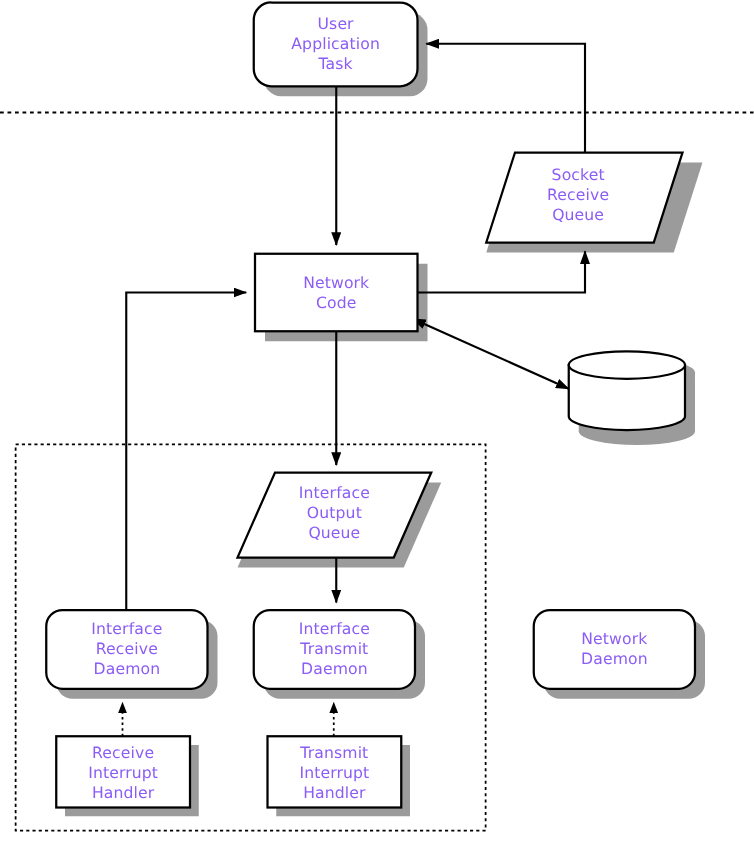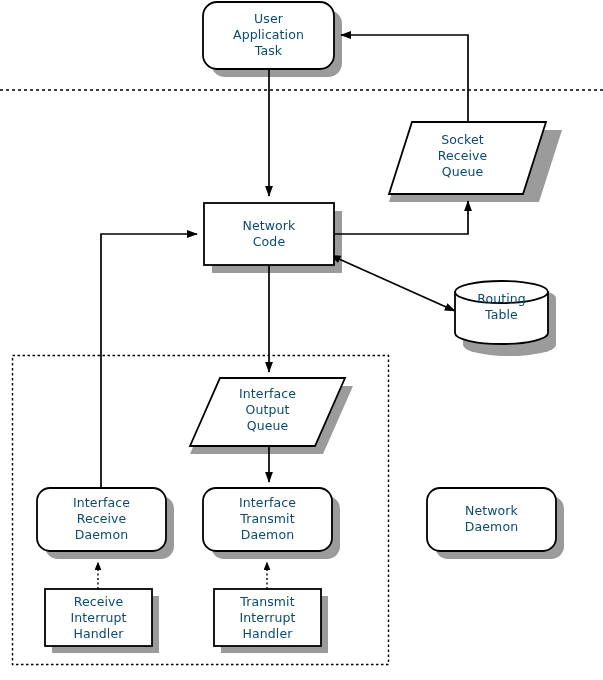--- a/index.html
+++ b/index.html
@@ -25,21 +25,21 @@
     left: 0;
     width: 603px;
     height: 680px;
   }
   .node-label {
     position: absolute;
     text-align: center;
     font-family: "DejaVu Sans", sans-serif;
     font-size: 12.5px;
     line-height: 16px;
-    color: #0c4a6e;
+    color: #8b5cf6;
     white-space: pre;
     pointer-events: none;
     letter-spacing: 0.1px;
   }
 </style>
 </head>
 <body>
 
 <div id="diagram-root">
 
@@ -134,22 +134,20 @@
 Application
 Task</div>
 
   <div class="node-label" style="left:397px; top:132px; width:131px;text-align:center;">Socket
 Receive
 Queue</div>
 
   <div class="node-label" style="left:204px; top:218px; width:130px;">Network
 Code</div>
 
-  <div class="node-label" style="left:455px; top:291px; width:93px;">Routing
-Table</div>
 
   <div class="node-label" style="left:202px; top:386px; width:131px;">Interface
 Output
 Queue</div>
 
   <div class="node-label" style="left:37px; top:495px; width:129px;">Interface
 Receive
 Daemon</div>
 
   <div class="node-label" style="left:203px; top:495px; width:129px;">Interface

